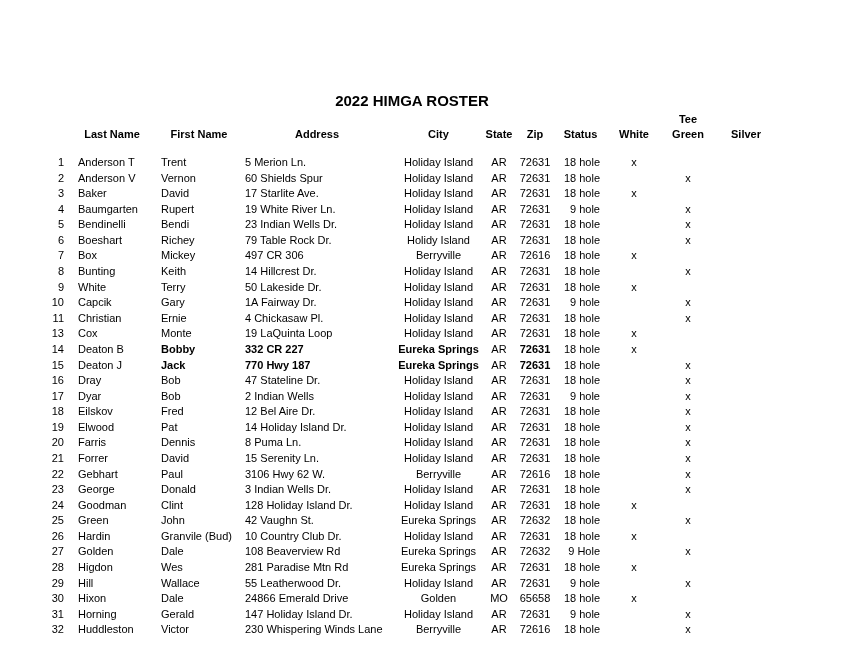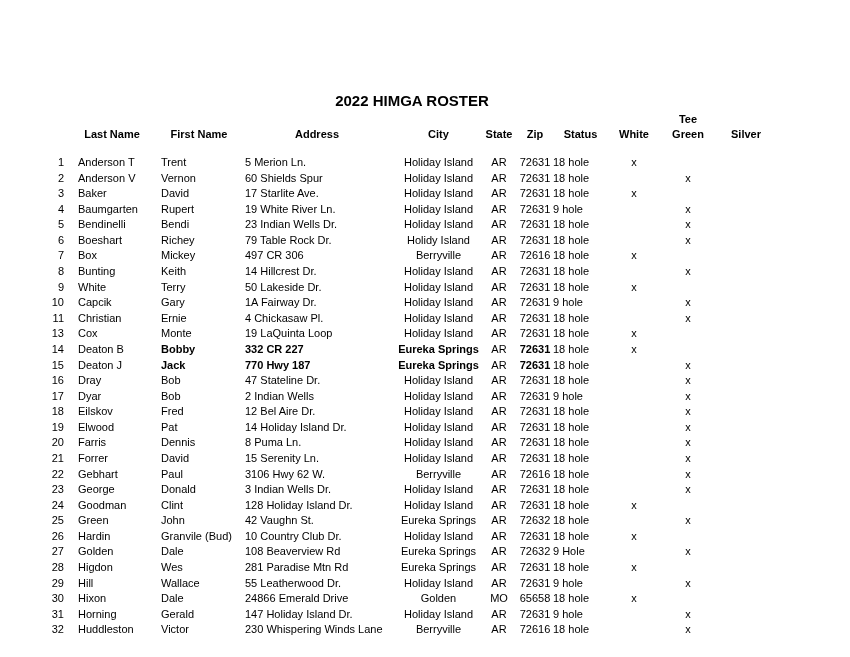--- a/index.html
+++ b/index.html
@@ -59,21 +59,21 @@
     overflow:hidden;
     line-height:15.58px;
   }
   td.num      { text-align:right; }
   td.last     { text-align:left; padding-left:14px; }
   td.first    { text-align:left; padding-left:1px; }
   td.address  { text-align:left; padding-left:7px; }
   td.city     { text-align:center; }
   td.state    { text-align:center; }
   td.zip      { text-align:center; }
-  td.status   { text-align:left; padding-right:8px; }
+  td.status   { text-align:right; padding-right:8px; }
   td.white, td.teegreen, td.silver { text-align:center; }
   td.b { font-weight:bold; }
 </style>
 </head>
 <body>
 
 <div class="sheet">
   <div class="title">2022 HIMGA ROSTER</div>
   <table class="roster">
     <colgroup>

